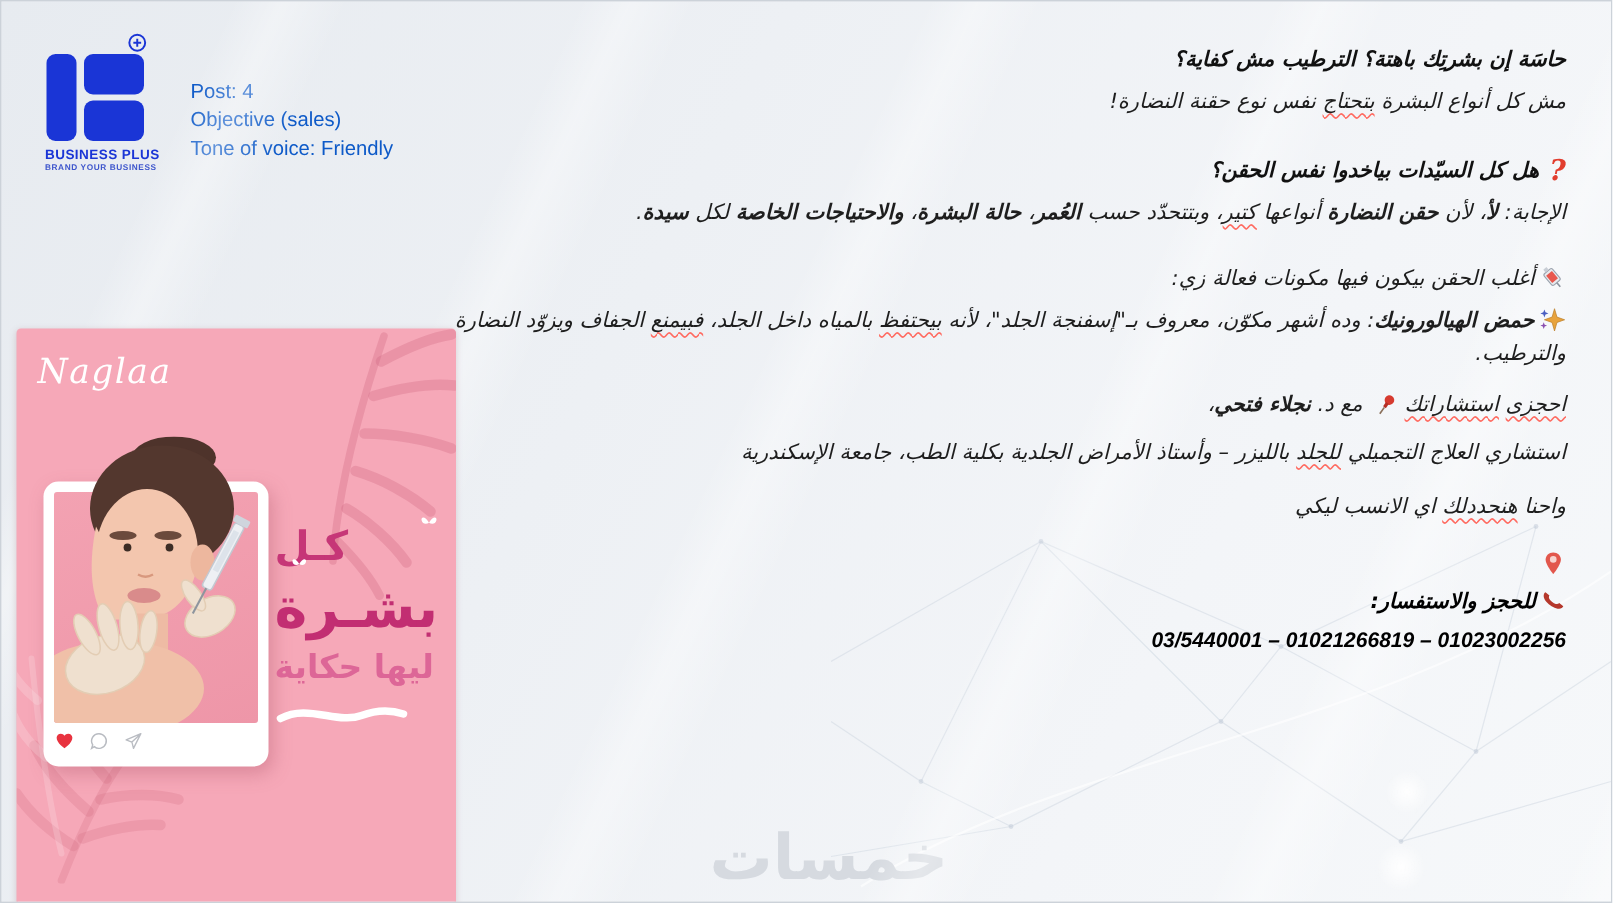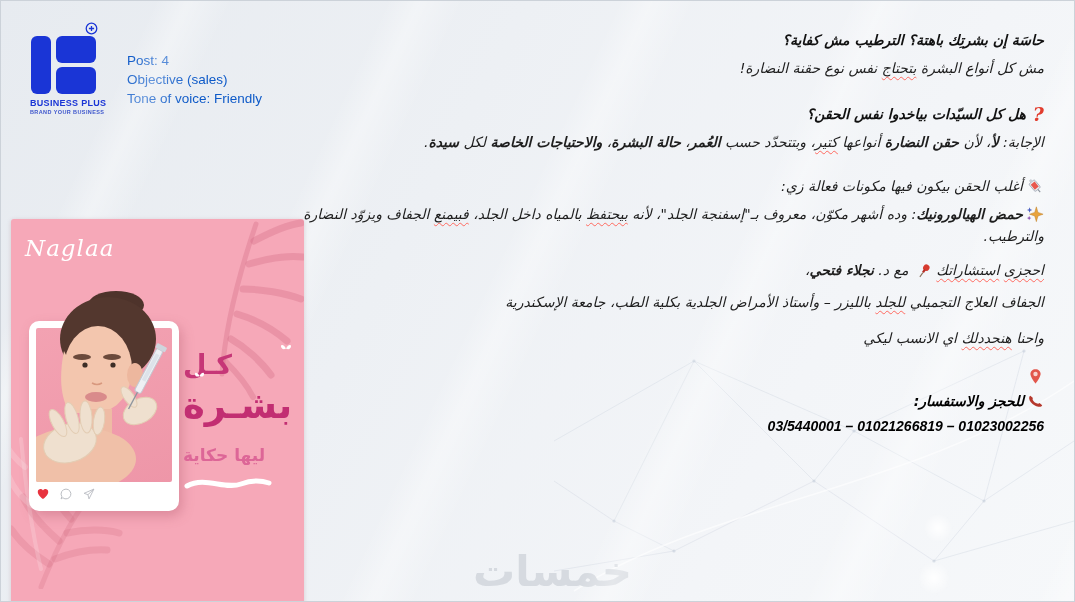--- a/index.html
+++ b/index.html
@@ -52,21 +52,21 @@
   .card { position:absolute; left:10px; top:218px; width:293px; height:394px; background:#f6a8b8; border-radius:3px; overflow:hidden; z-index:2; box-shadow:0 1px 4px rgba(150,90,105,.25); }
   .fronds { position:absolute; inset:0; }
   .naglaa { position:absolute; left:14px; top:16px; color:#fff; font-family:"DejaVu Serif",serif; font-style:italic; font-size:23px; letter-spacing:1px; }
   .polaroid { position:absolute; left:18px; top:102px; width:150px; height:190px; background:#fff; border-radius:10px; box-shadow:3px 5px 12px rgba(170,80,100,.35); }
   .photo { position:absolute; left:25px; top:109px; width:136px; height:154px; background:linear-gradient(160deg,#f3a2b2,#ee96a8); border-radius:2px; }
   .model { position:absolute; left:25px; top:72px; width:136px; height:191px; z-index:3; }
   .pol-icons { position:absolute; left:25px; top:268px; width:80px; display:flex; gap:9px; align-items:center; z-index:4; }
   .caption { position:absolute; left:172px; top:130px; width:118px; }
   .cap1 { font-size:27px; font-weight:bold; color:#c63677; letter-spacing:6px; }
   .cap2 { font-size:37px; font-weight:bold; color:#c22e72; margin-top:4px; }
-  .cap3 { font-size:17px; font-weight:bold; color:#dd6697; margin-top:18px; }
+  .cap3 { font-size:22px; font-weight:bold; color:#dd6697; margin-top:6px; }
   .bfly1 { position:absolute; right:8px; top:-6px; }
   .bfly2 { position:absolute; left:10px; top:22px; }
   .swoosh { margin-top:8px; }
 
   .watermark { position:absolute; left:472px; top:546px; font-size:42px; font-weight:bold; color:#d6dae0; letter-spacing:2px; z-index:0; }
 </style>
 </head>
 <body>
 
 <div class="canvas">
@@ -134,21 +134,21 @@
         </svg><span><span class="b">حمض الهيالورونيك</span><span>: وده أشهر مكوّن، معروف بـ"إسفنجة الجلد"، لأنه </span><span class="sq">بيحتفظ</span><span> بالمياه داخل الجلد، </span><span class="sq">فبيمنع</span><span> الجفاف ويزوّد النضارة والترطيب.</span></span></p>
 
     <p class="bok"><span><span class="sq">احجزى</span><span> </span><span class="sq">استشاراتك</span></span> <svg class="ic" width="16" height="16" viewBox="0 0 20 20">
           <g transform="rotate(35 10 10)">
             <circle cx="10" cy="5" r="4" fill="#d63a2f"></circle>
             <rect x="8.6" y="8" width="2.8" height="4.2" fill="#b52d24"></rect>
             <path d="M10 12.4 L10 19" stroke="#8a6f5a" stroke-width="1.4"></path>
           </g>
         </svg> <span><span> مع د. </span><span class="b">نجلاء فتحي</span><span>،</span></span></p>
 
-    <p class="doc"><span>الجفاف العلاج التجميلي </span><span class="sq">للجلد</span><span> بالليزر – وأستاذ الأمراض الجلدية بكلية الطب، جامعة الإسكندرية</span></p>
+    <p class="doc"><span>استشاري العلاج التجميلي </span><span class="sq">للجلد</span><span> بالليزر – وأستاذ الأمراض الجلدية بكلية الطب، جامعة الإسكندرية</span></p>
     <p class="pro"><span>واحنا </span><span class="sq">هنحددلك</span><span> اي الانسب ليكي</span></p>
 
     <p class="addr"><svg class="ic" width="17" height="17" viewBox="0 0 20 20">
           <path d="M10 1.5 C6.5 1.5 4 4 4 7.2 C4 11 10 18.5 10 18.5 C10 18.5 16 11 16 7.2 C16 4 13.5 1.5 10 1.5 Z" fill="#e2574c"></path>
           <circle cx="10" cy="7" r="2.6" fill="#f7d4cf"></circle>
         </svg></p>
 
     <p class="addr2"><svg class="ic" width="17" height="17" viewBox="0 0 20 20">
           <path d="M4 3 C2.8 4.6 2.6 7 4.5 10 C6.5 13.2 9.5 15.6 12.5 16.6 C14.8 17.3 16.3 16.8 17.2 15.4 L14.4 12.4 C13.6 13.1 12.6 13.2 11.6 12.7 C9.8 11.8 8.2 10.2 7.3 8.4 C6.8 7.4 6.9 6.3 7.6 5.6 L4.9 2.6 Z" fill="#b5382c" transform="rotate(-8 10 10)"></path>
         </svg><span>للحجز والاستفسار:</span></p>

